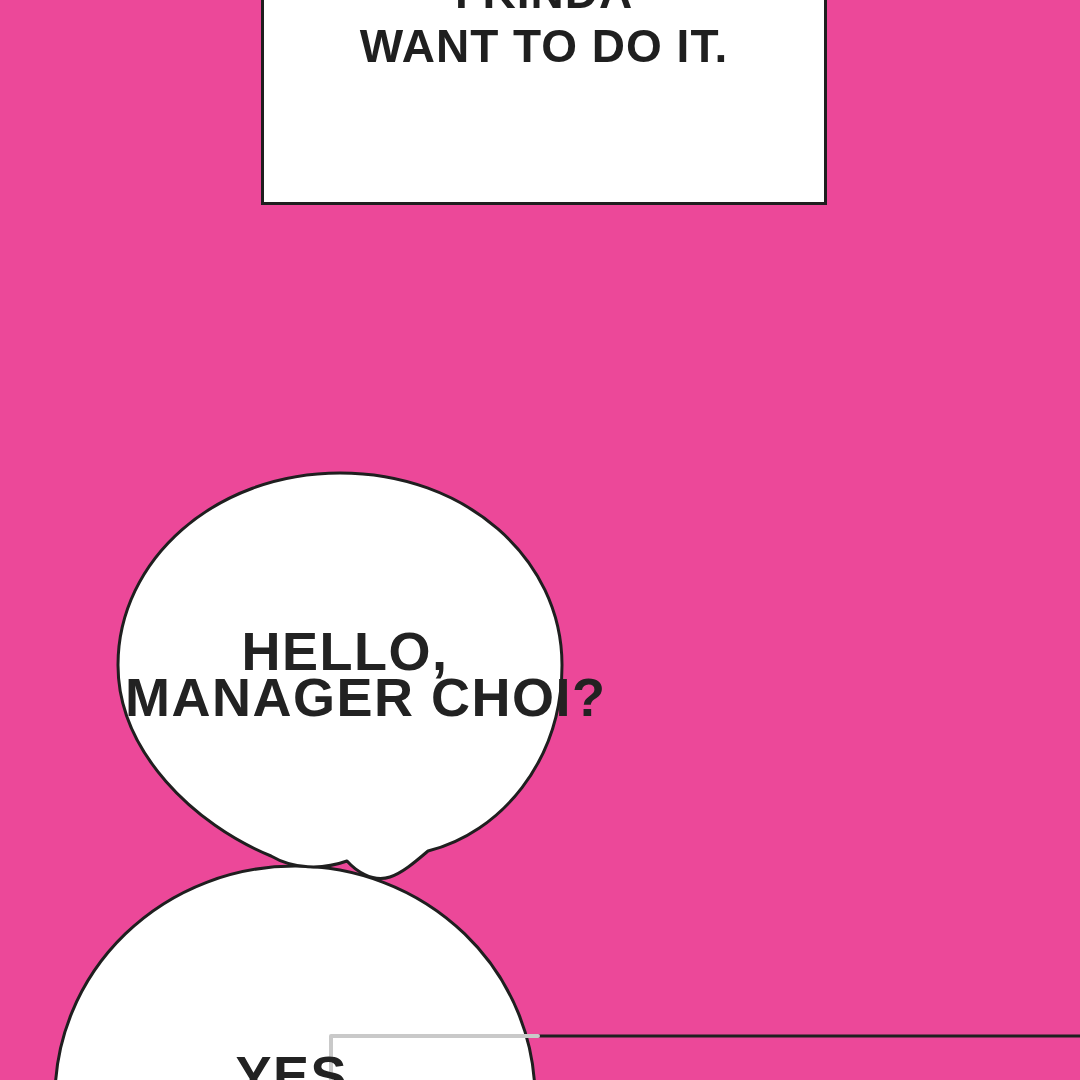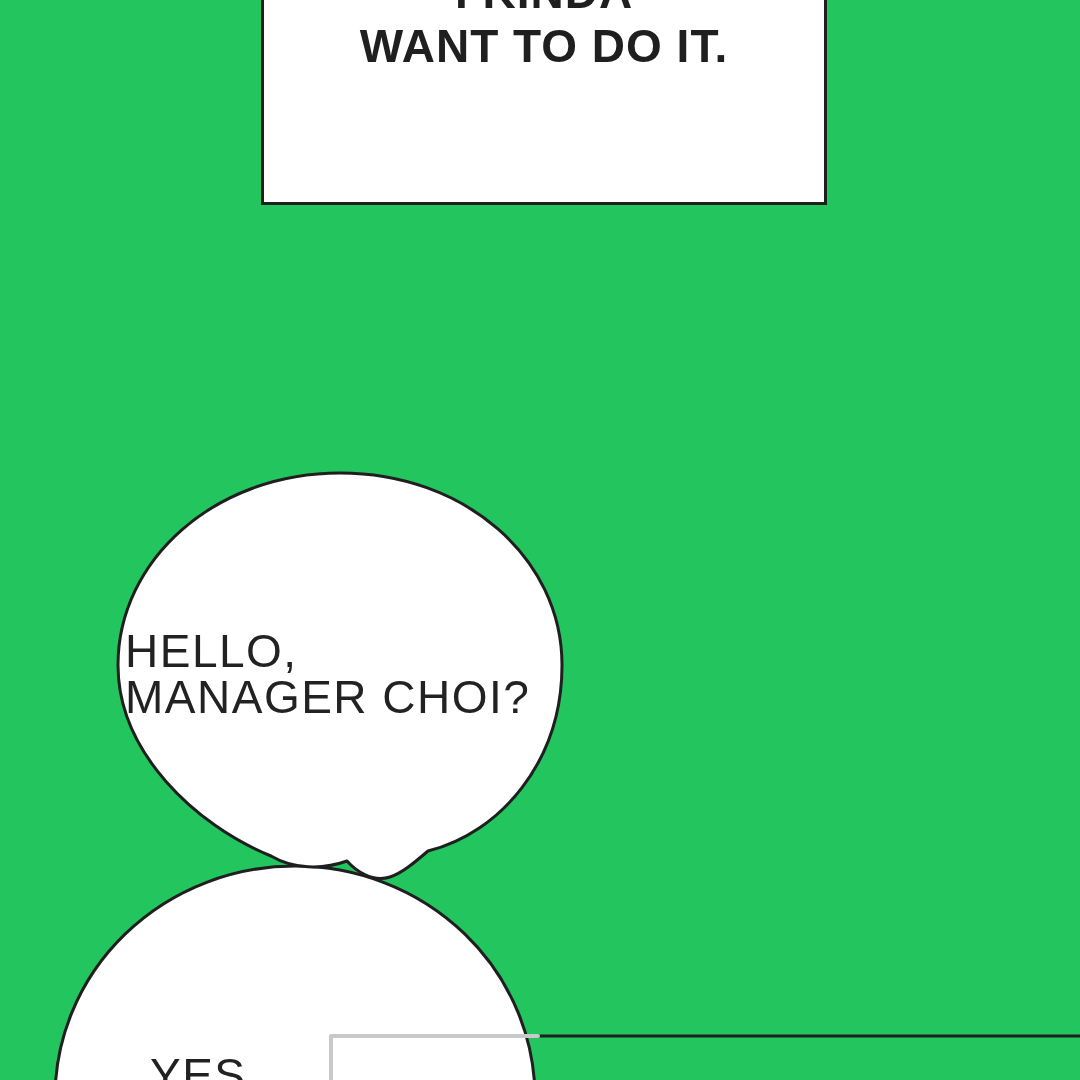--- a/index.html
+++ b/index.html
@@ -5,21 +5,21 @@
   html, body {
     margin: 0;
     padding: 0;
     background: #ffffff;
   }
   .canvas {
     position: relative;
     width: 1080px;
     height: 1080px;
     overflow: hidden;
-    background: #22c55e;
+    background: #ec4899;
     font-family: "Liberation Sans", sans-serif;
     color: #1f1f1f;
   }
   .shape-layer {
     position: absolute;
     inset: 0;
     width: 1080px;
     height: 1080px;
   }
   
@@ -42,23 +42,23 @@
     font-weight: 800;
     font-size: 46px;
     line-height: 54px;
     letter-spacing: 1px;
     color: #1f1f1f;
     white-space: nowrap;
   }
   
   .bubble-text {
     position: absolute;
-    text-align: left;
-    font-weight: 400;
-    font-size: 46px;
+    text-align: center;
+    font-weight: 700;
+    font-size: 54px;
     line-height: 46px;
     letter-spacing: 1.5px;
     color: #222222;
     white-space: nowrap;
   }
   .bubble-top-text {
     left: 125px;
     top: 628px;
     width: 440px;
   }

